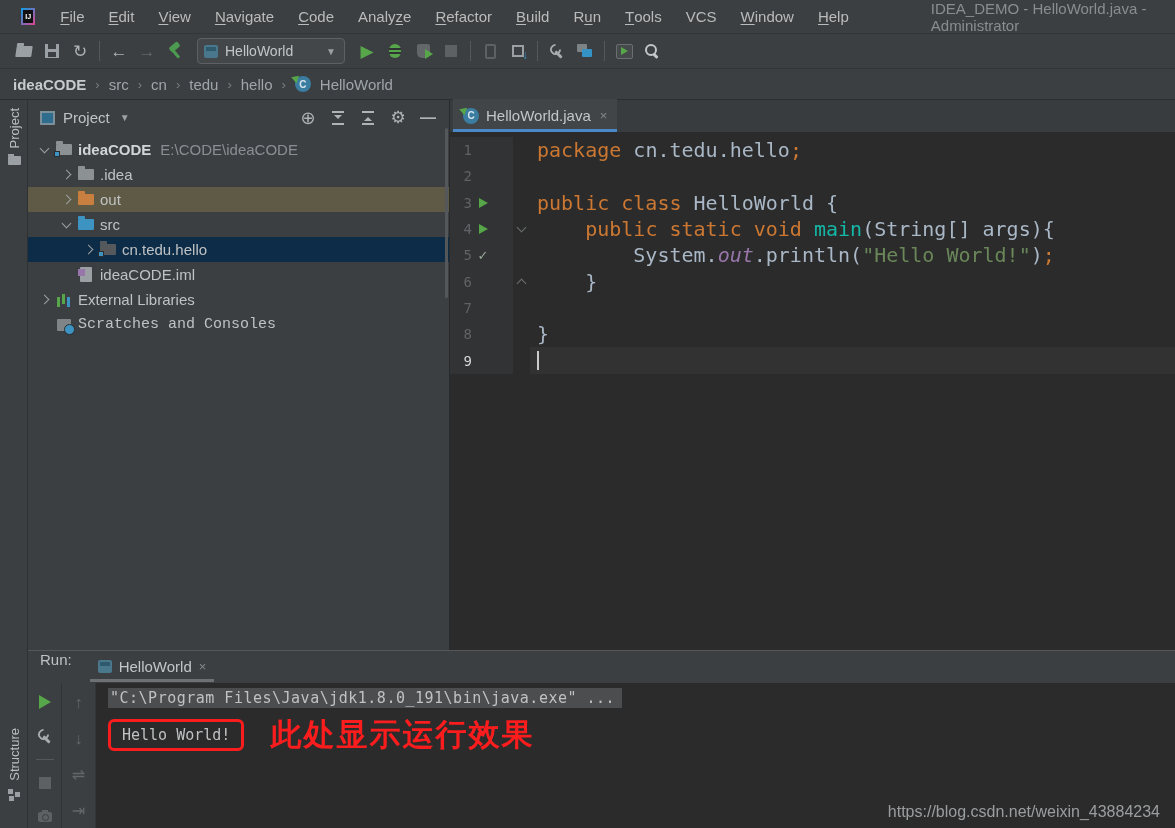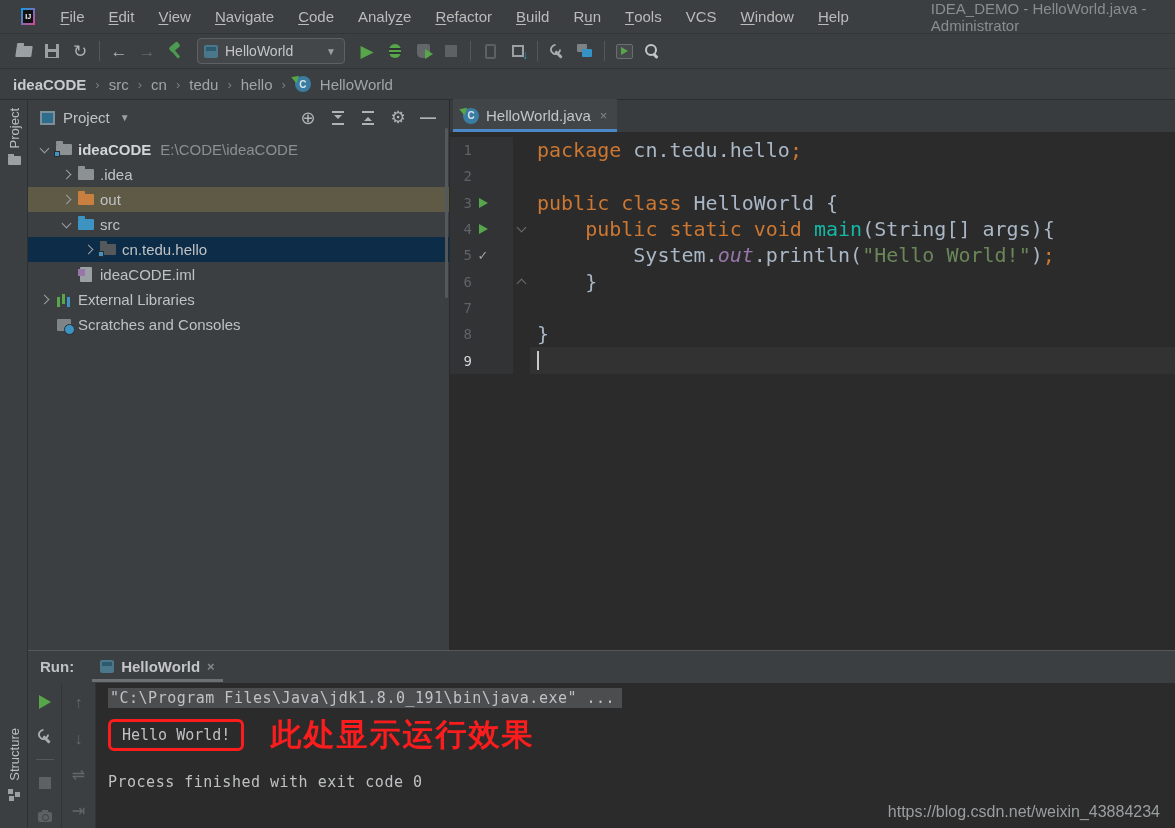--- a/index.html
+++ b/index.html
@@ -162,21 +162,21 @@
   .line.current .num { color:#d5d8da; }
   .line.current .caret { width:1.5px; height:19px; background:#c8cacc; display:inline-block; }
   .s-kw { color:#cc7832; }
   .s-pl { color:#a9b7c6; }
   .s-str { color:#6a8759; }
   .s-field { color:#9876aa; font-style:italic; }
   .s-method { color:#14b8a6; }
 
   
   #run-panel { position:absolute; left:28px; top:650px; width:1147px; height:178px; background:#3c3f41; border-top:1px solid #55585a; }
-  #run-header { height:31px; display:flex; align-items:center; padding-left:12px; gap:18px;font-weight:bold; }
+  #run-header { height:31px; display:flex; padding-left:12px; gap:18px; }
   #run-label { color:#bfc2c4; font-size:15px; }
   #run-tab { height:31px; display:flex; align-items:center; gap:7px; padding:0 8px; position:relative; }
   #run-tab::after { content:""; position:absolute; left:0; right:0; bottom:0; height:3px; background:#6e7173; }
   #run-tab .tlabel2 { color:#c3c6c8; font-size:15px; }
   #run-tab .close { color:#84898c; font-size:13px; }
   #run-body { position:absolute; left:0; top:32px; right:0; bottom:0; display:flex; }
   .run-tb-col { width:34px; display:flex; flex-direction:column; align-items:center; padding-top:8px; gap:12px; border-right:1px solid #323537; }
   .rt-btn { width:24px; height:24px; display:flex; align-items:center; justify-content:center; }
   .rt-div { width:18px; height:1px; background:#55585a; }
   .icon-rerun { width:0; height:0; border-left:12px solid #57a64a; border-top:7px solid transparent; border-bottom:7px solid transparent; }
@@ -390,21 +390,21 @@
       </div>
       <div class="trow" style="padding-left: 6px;">
         <span class="chevbox">
           <span class="chev right"></span>
         </span>
         <span class="ticon">
           <span class="t-libs"></span>
         </span>
         <span class="tlabel">External Libraries</span>
       </div>
-      <div class="trow" style="padding-left: 6px;">
+      <div class="trow" style="padding-left: 6px; font-family: Liberation Mono, monospace;">
         <span class="chevbox"></span>
         <span class="ticon">
           <span class="t-scratch"></span>
         </span>
         <span class="tlabel">Scratches and Consoles</span>
       </div>
     </div>
   <div id="tree-scrollthumb"></div>
 </div>
 
@@ -540,18 +540,17 @@
         <span class="rt-btn">
           <span class="glyph dim" style="font-size: 16px;">⇥</span>
         </span>
       </div>
     <div id="console">
       <span id="console-line1" class="mono">"C:\Program Files\Java\jdk1.8.0_191\bin\java.exe" ...</span>
       <div id="console-row2">
         <span id="hello-box"><span class="mono">Hello World!</span></span>
         <span id="annotation">此处显示运行效果</span>
       </div>
-      <div id="console-status" class="mono">Process finished with exit code 0</div>
     </div>
   </div>
 </div>
 
 <div id="watermark">https://blog.csdn.net/weixin_43884234</div>
 
 </body></html>

